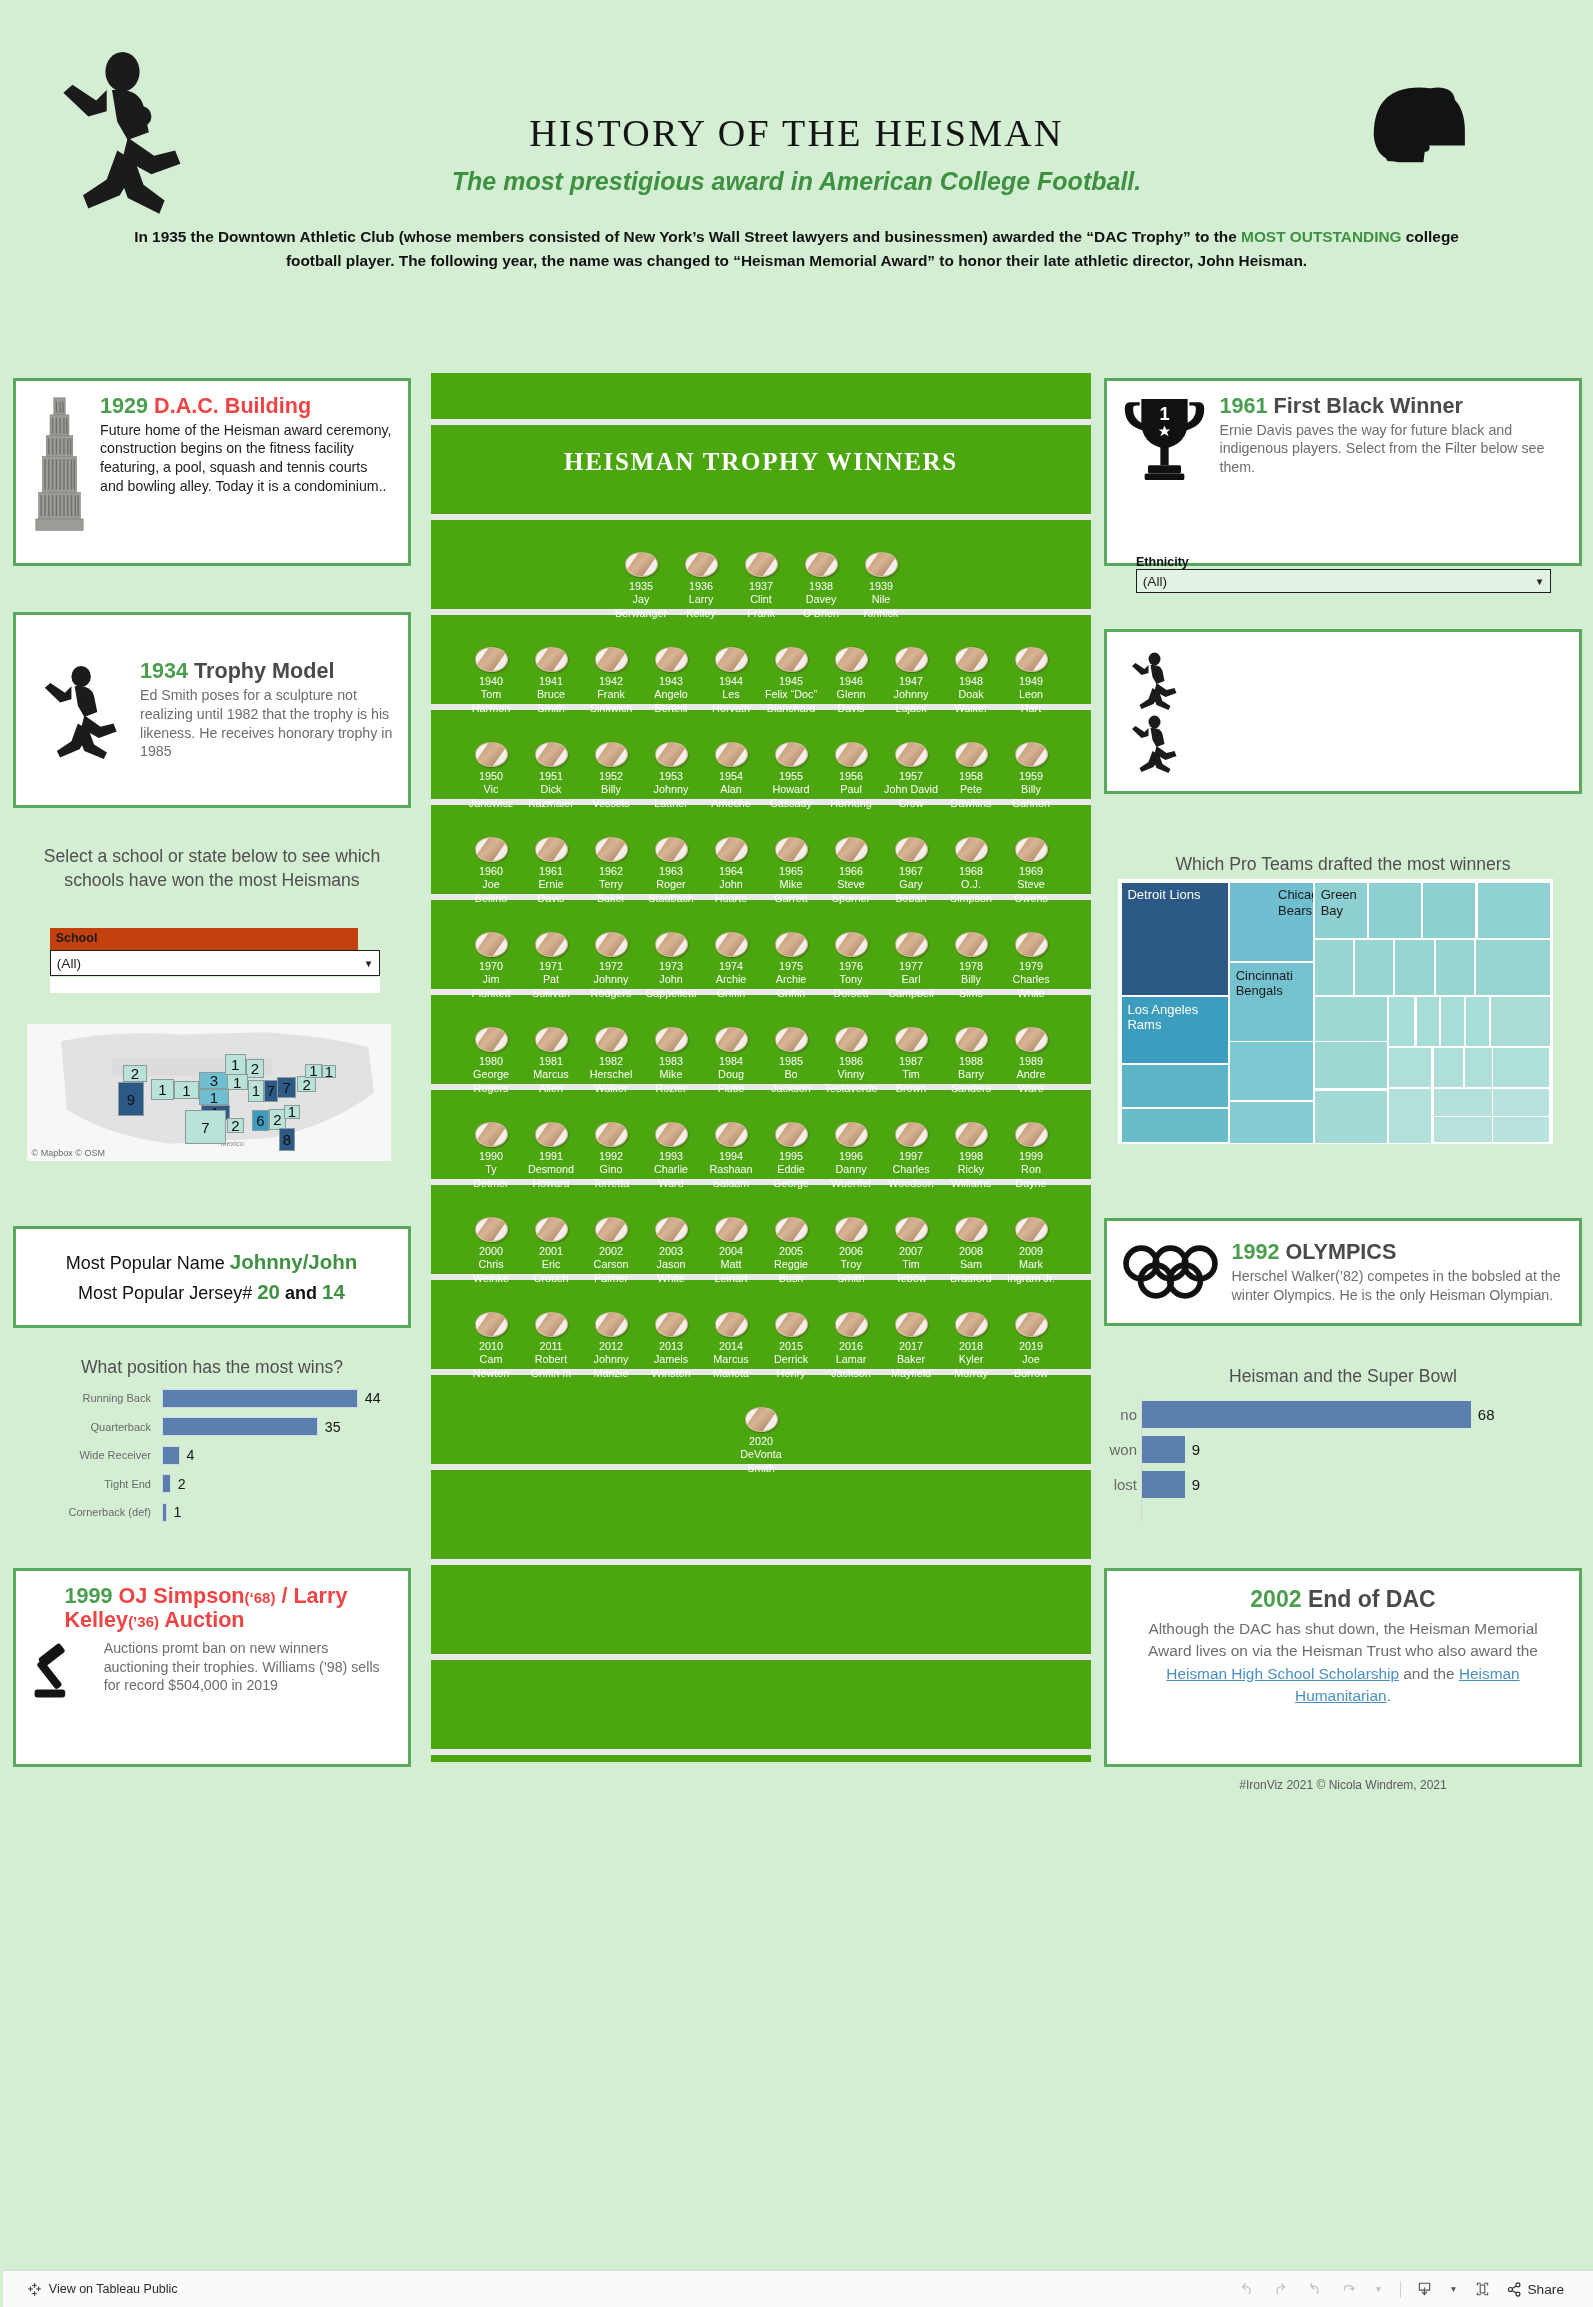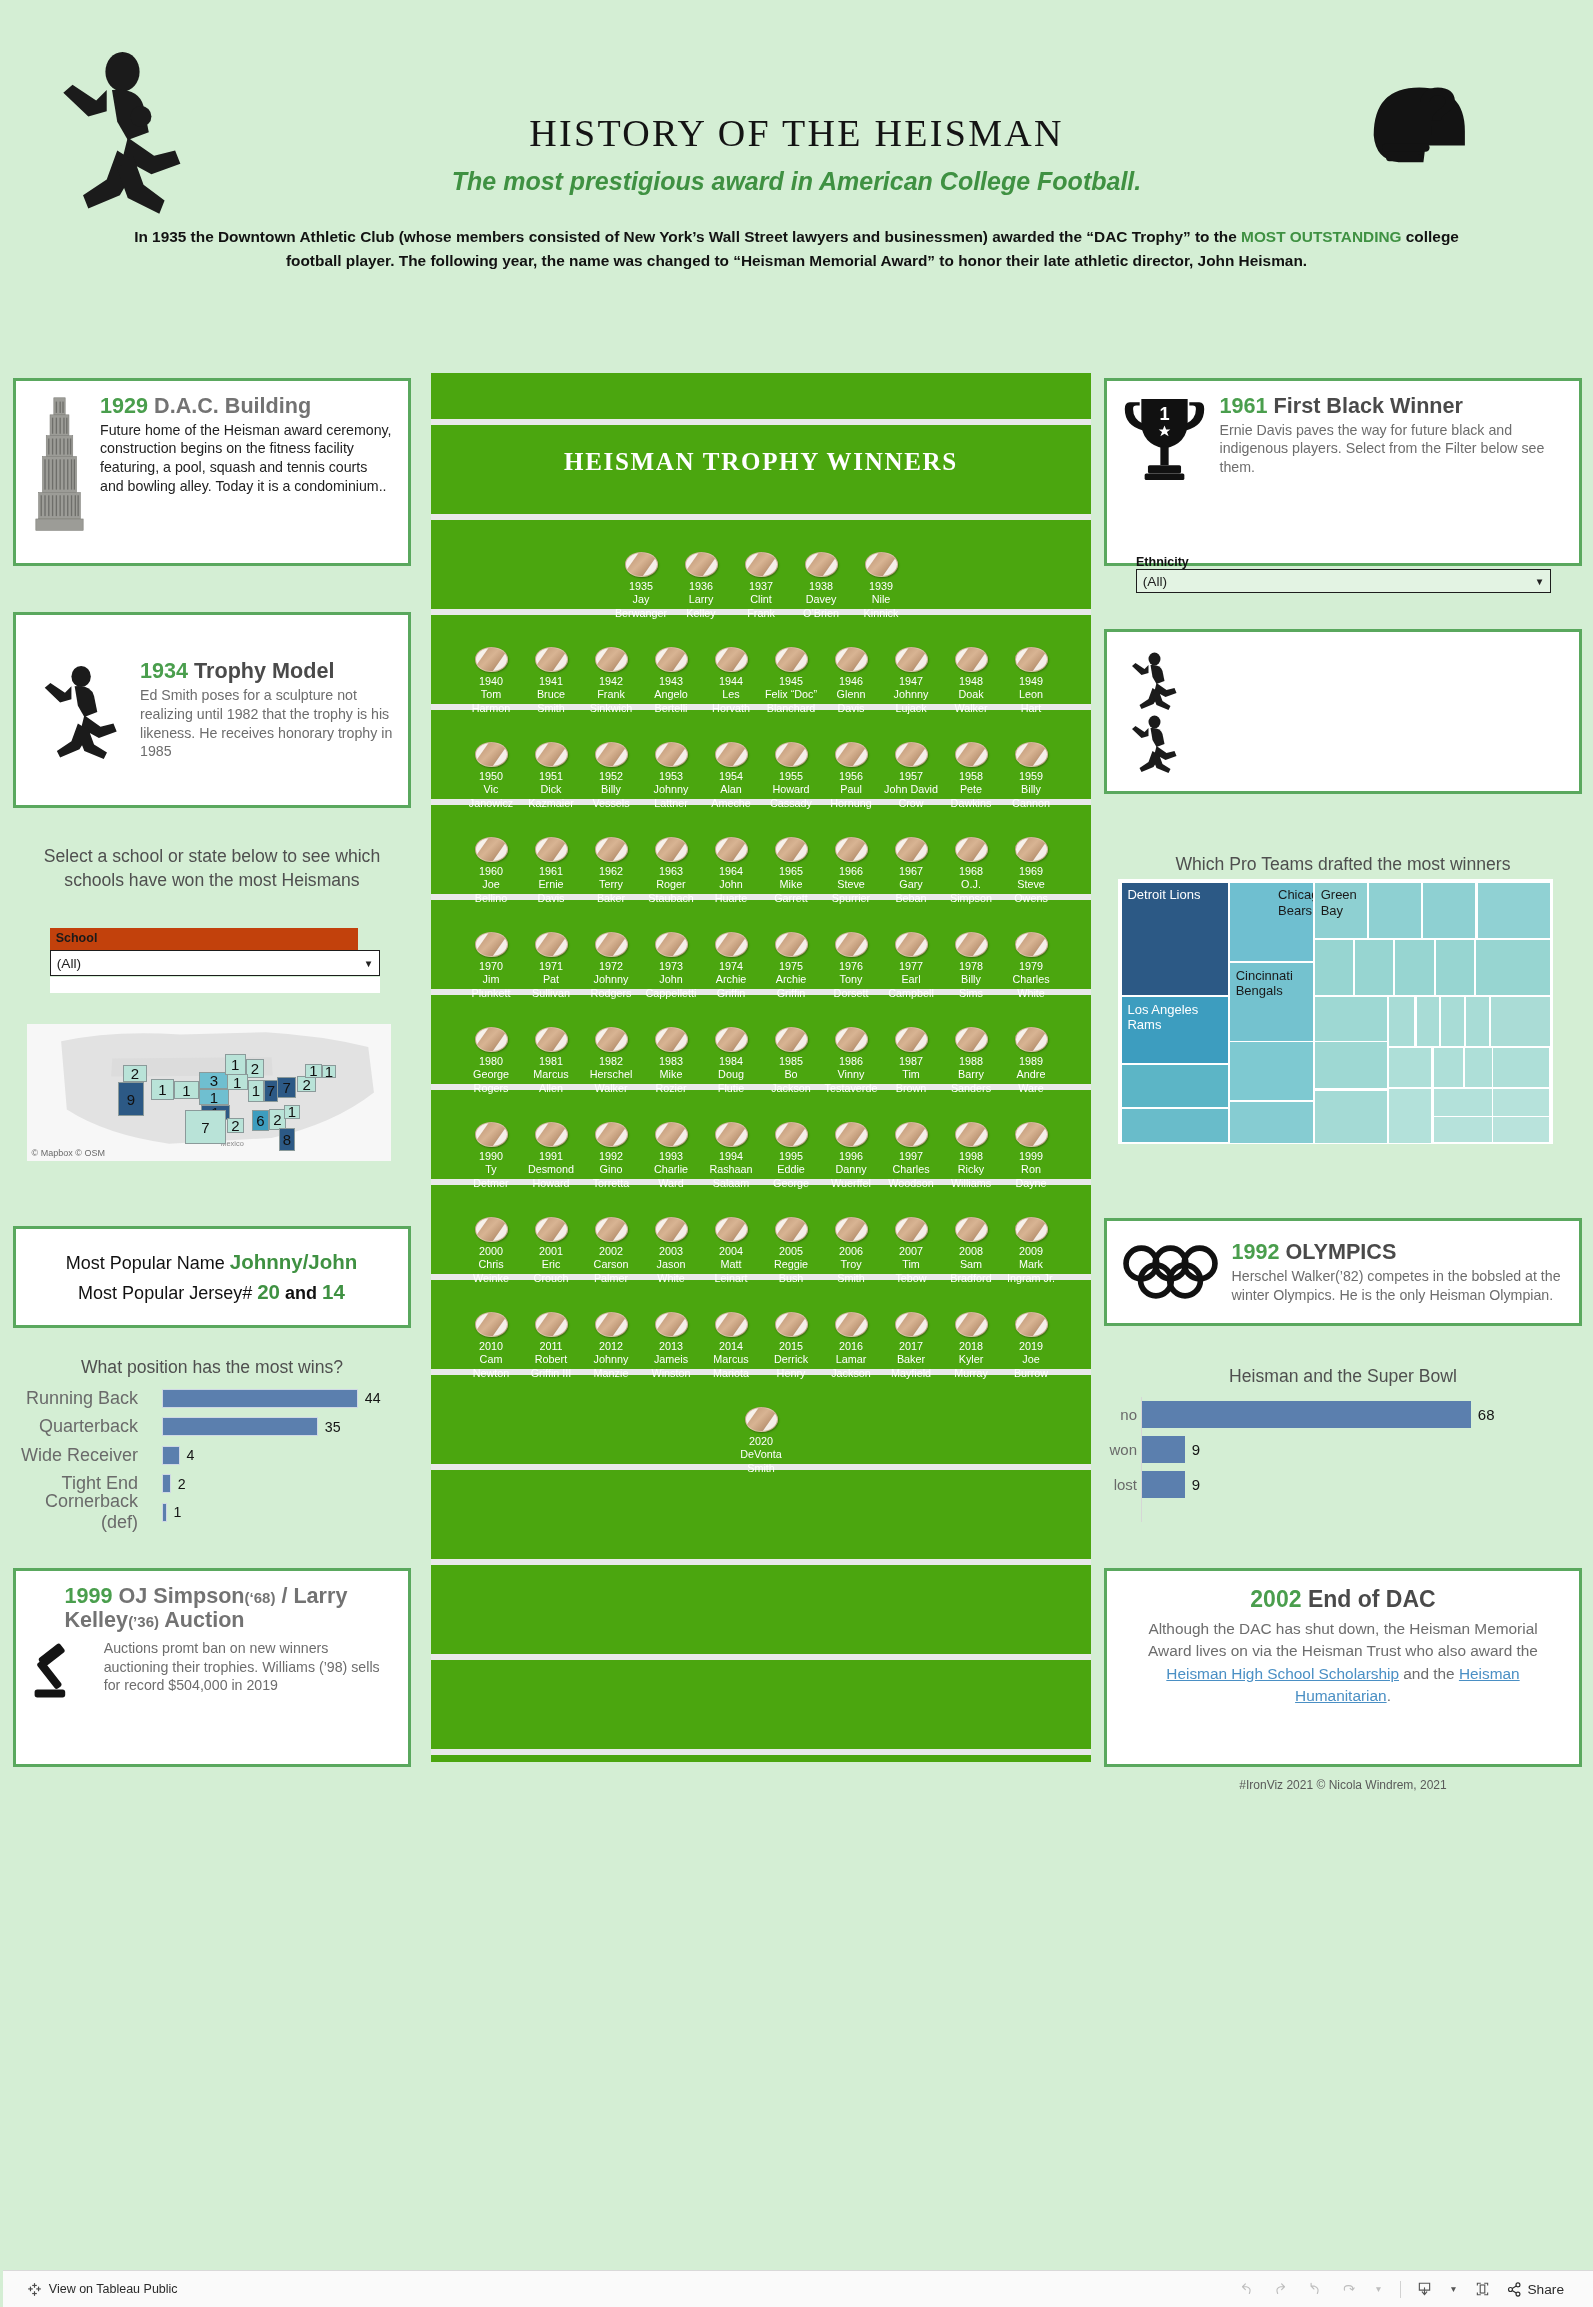--- a/index.html
+++ b/index.html
@@ -35,21 +35,21 @@
   .card {
     position:absolute; background:#ffffff; border:3.4px solid #5aa85e;
   }
   .card-inner { display:flex; padding:12.5px 15px; gap:12.5px; height:100%; }
   .card-icon { flex:0 0 auto; display:flex; align-items:flex-start; justify-content:center; }
   .card-txt { flex:1 1 auto; }
   .card-h {
     font-size:21.6px; font-weight:bold; color:#4a4a4a; margin-bottom:2.3px; line-height:1.15;
   }
   .card-h .yr { color:#4a9e4d; }
-  .card-h .blk { color:#737373; }
+  .card-h .blk { color:#ef4444; }
   .card-p { font-size:14.2px; line-height:1.32; color:#6d6d6d; }
   .card-p.dark { color:#222; }
 
   
   #card-1929 { left:12.5px; top:378px; width:398px; height:188px; }
   #card-1934 { left:12.5px; top:612px; width:398px; height:196px; }
   #card-1999 { left:12.5px; top:1568px; width:398px; height:199px; }
   #card-popular { left:12.5px; top:1226px; width:398px; height:102px; }
 
   .school-title {
@@ -78,21 +78,21 @@
   }
   .state { position:absolute; display:flex; align-items:center; justify-content:center;
            font-size:15px; color:#101010; border:0.6px solid #8b9a9a; }
 
   .pos-chart-title {
     position:absolute; left:23px; top:1357px; width:378px; text-align:center;
     font-size:17.6px; color:#4f4f4f;
   }
   .pos-chart { position:absolute; left:17px; top:1384px; width:393px; height:165px; }
   .pos-row { display:flex; align-items:center; height:28.5px; }
-  .pos-lab { width:145px; text-align:right; padding-right:24px; font-size:18px; color:#6a6a6a; }
+  .pos-lab { width:145px; text-align:right; padding-right:11px; font-size:11px; color:#6a6a6a; }
   .pos-bar { height:19.3px; background:#5b7fae; border:0.6px solid #cfd8e4; }
   .pos-val { font-size:14.2px; color:#141414; padding-left:6.8px; }
 
   
   #field {
     position:absolute; left:431px; top:373px; width:660px; height:1389px;
     background:#4ba60f; overflow:hidden;
   }
   .yardline { position:absolute; left:0; width:100%; height:5.7px; background:#e9e9e9; }
   .field-title {

